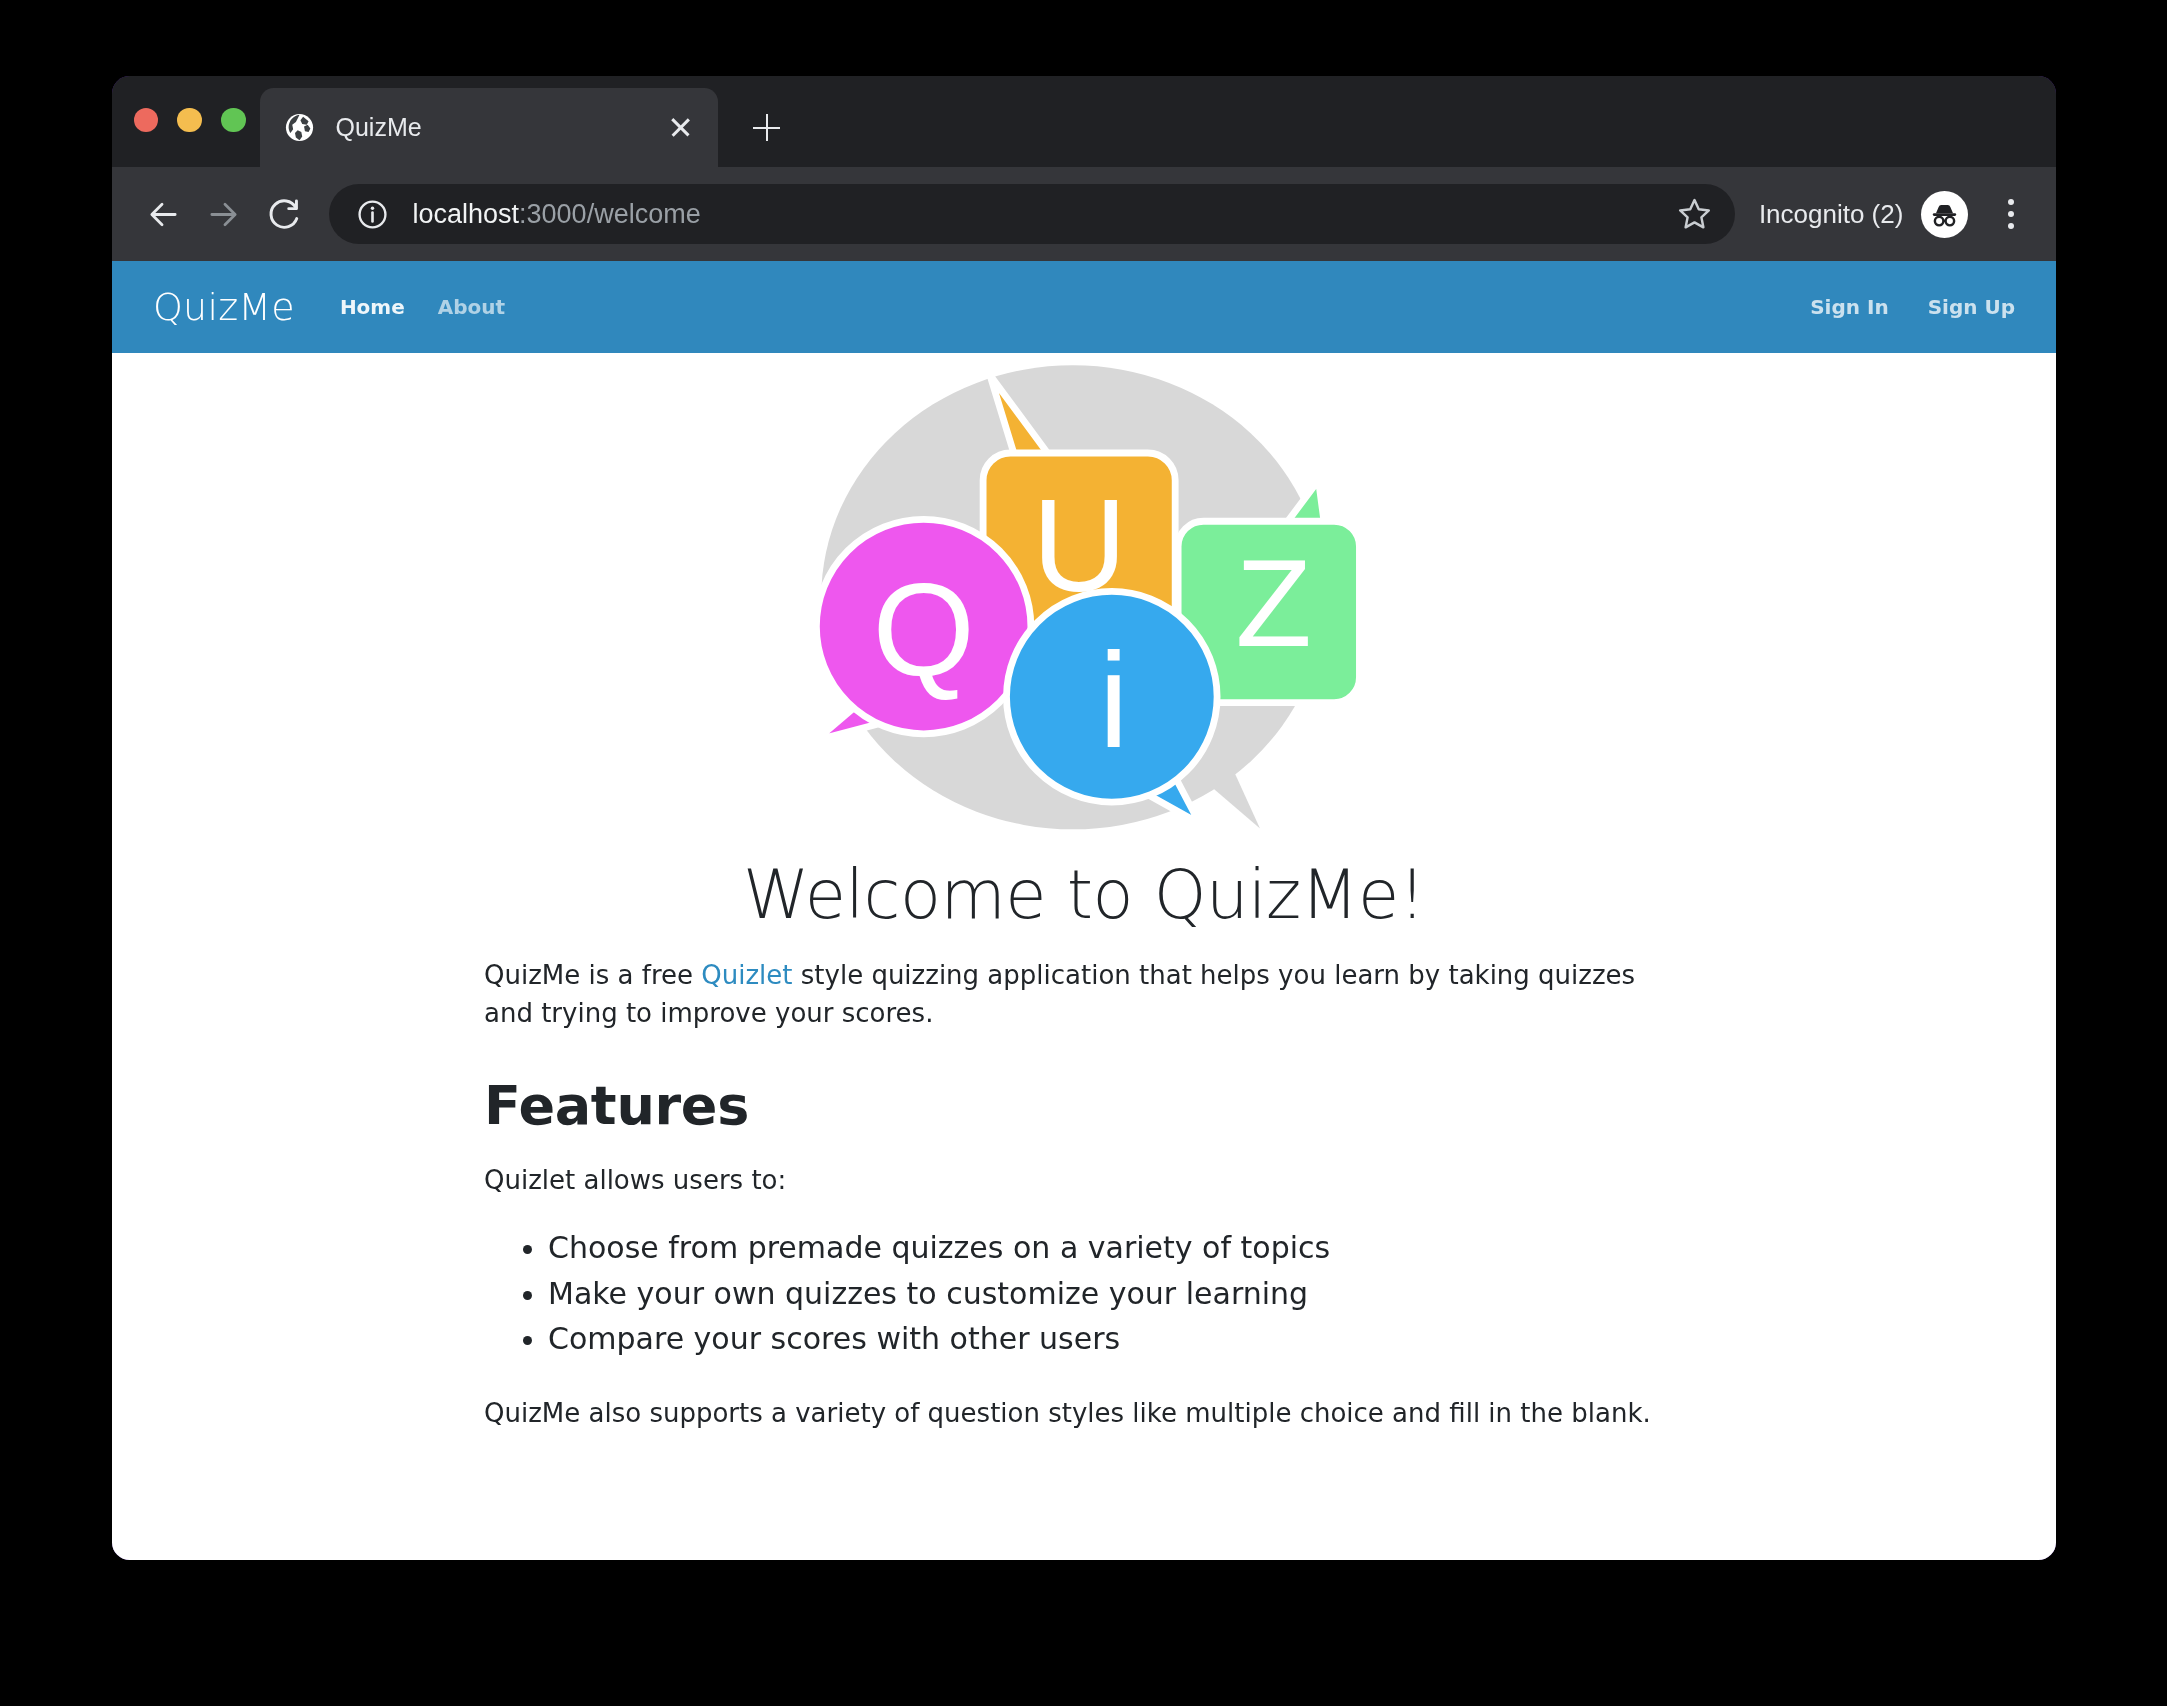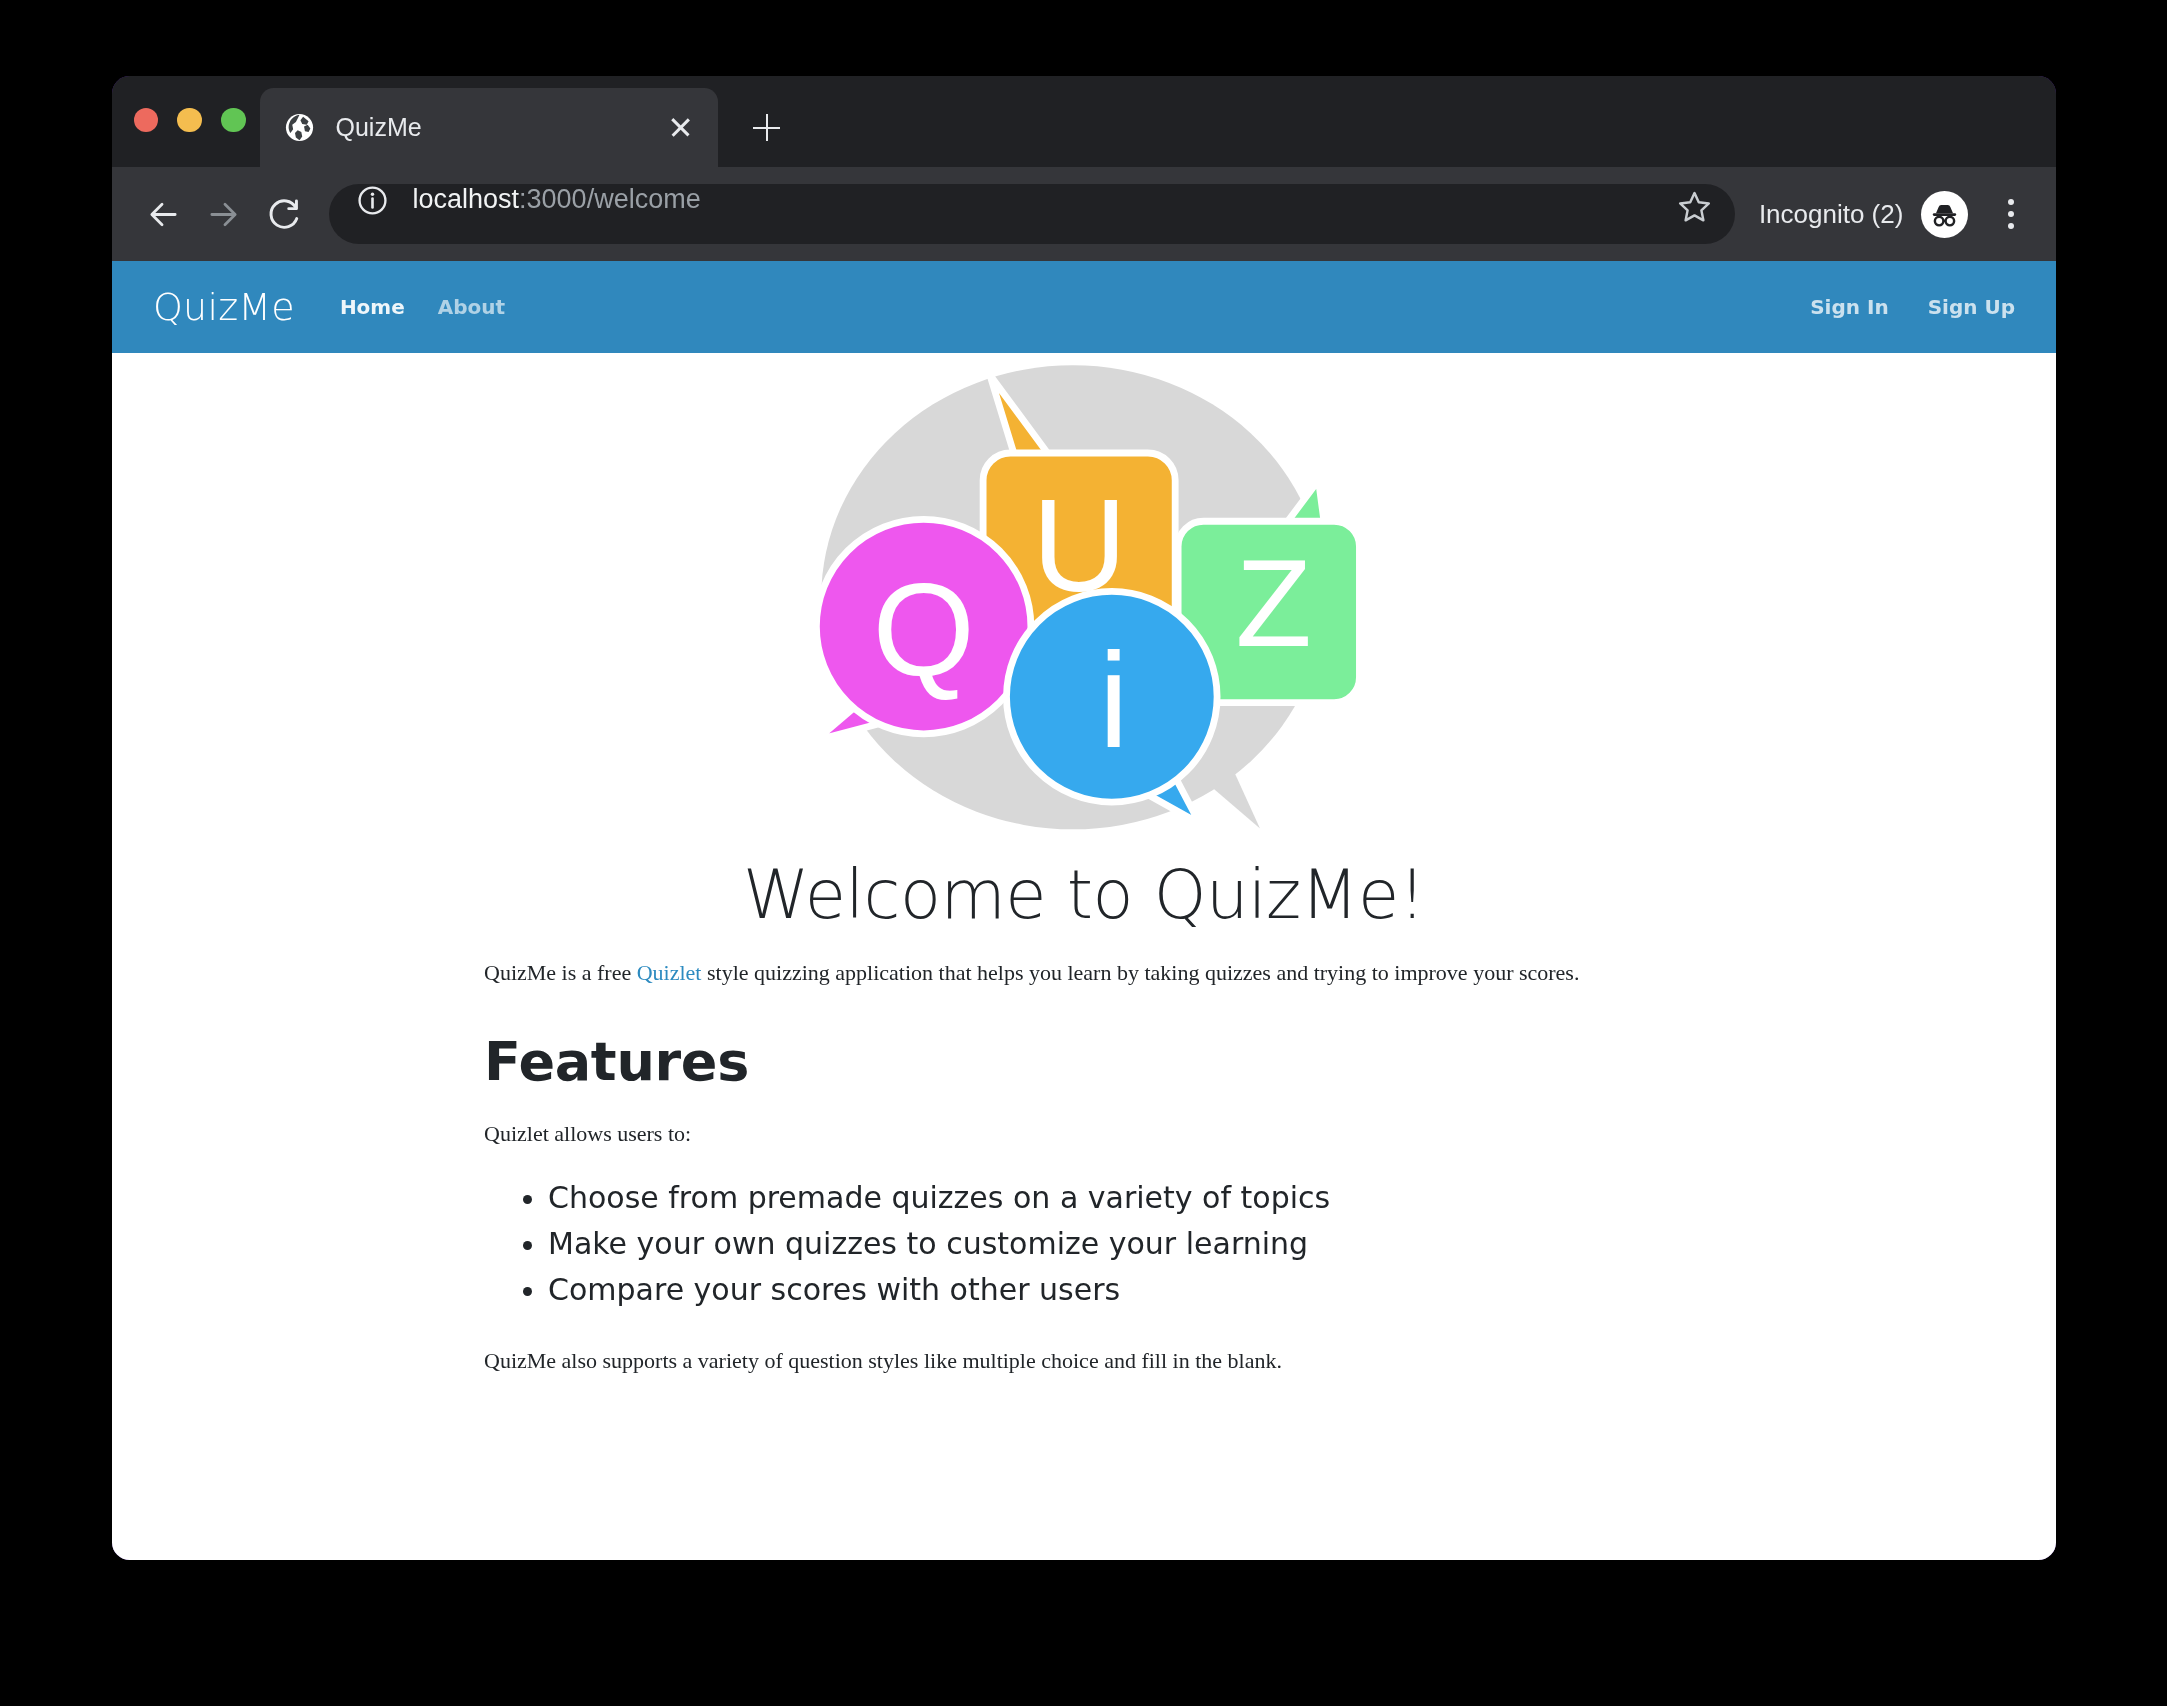--- a/index.html
+++ b/index.html
@@ -134,20 +134,21 @@
   .nav-btn svg { display: block; }
 
   .omnibox {
     flex: 1 1 auto;
     height: 60px;
     background: #202124;
     border-radius: 30px;
     margin-left: 15.6px;
     margin-right: 13.7px;
     display: flex;
+    align-items: center;
     padding: 0 17.6px 0 27px;
     box-sizing: border-box;
     min-width: 0;
   }
   .info-icon { flex: 0 0 auto; display: block; }
   .url {
     margin-left: 23.4px;
     font-size: 27px;
     font-family: "Liberation Sans", sans-serif;
     color: #9AA0A6;
@@ -265,26 +266,25 @@
     font-size: 67px;
     font-weight: 300;
     text-align: center;
     margin: 5.9px 0 25px 0;
     color: #212529;
     letter-spacing: -0.5px;
     line-height: 1.1;
   }
 
   p.lead, p.body-text {
-    font-size: 22px;
+    font-size: 26px;
     font-weight: 400;
     line-height: 1.46;
     margin: 0 0 25px 0;
     color: #212529;
-    font-family: Liberation Serif, serif;
   }
   a.inline-link {
     color: #2D8BC0;
     text-decoration: none;
   }
 
   h2.section-title {
     font-size: 54px;
     font-weight: 700;
     margin: 41px 0 25px 0;

